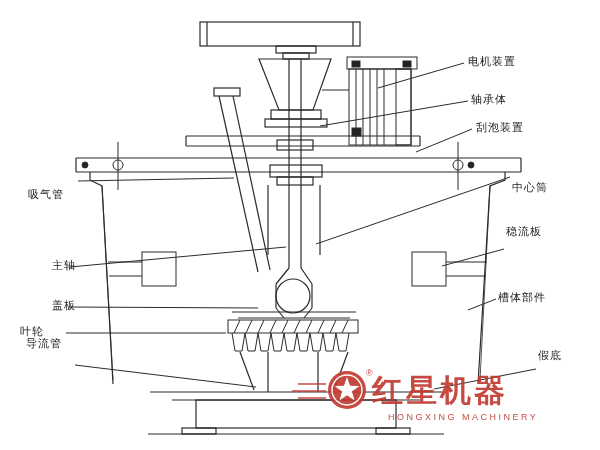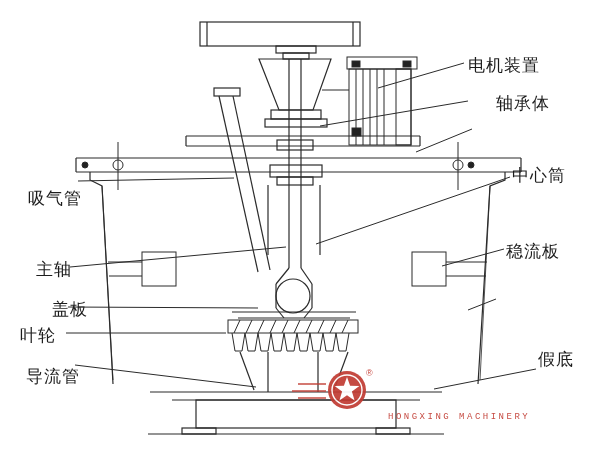--- a/index.html
+++ b/index.html
@@ -6,42 +6,41 @@
   body{
     width:600px;height:450px;
     background:#ffffff;
     font-family:"Liberation Sans","DejaVu Sans",sans-serif;
     position:relative;overflow:hidden;
   }
   .stage{position:absolute;inset:0;}
   svg{position:absolute;left:0;top:0;}
   .label{
     position:absolute;
-    font-size:17px;
+    font-size:11px;
     color:#1c1c1c;
     white-space:nowrap;
     letter-spacing:1px;
   }
   .wm-brand{
     position:absolute;
     left:372px;top:370px;
     font-size:31px;
     font-weight:bold;
     letter-spacing:3px;
     color:#c13b32;
     opacity:.92;
   }
   .wm-en{
     position:absolute;
     left:388px;top:412px;
     font-size:9px;
     letter-spacing:2.5px;
     color:#c13b32;
     opacity:.92;
-    font-family:Liberation Mono, monospace;
   }
   .wm-reg{
     position:absolute;
     left:366px;top:368px;
     font-size:9px;
     color:#c13b32;
     opacity:.92;
   }
 </style>
 </head>
@@ -210,27 +209,30 @@
       <line x1="298" y1="384" x2="326" y2="384" stroke="#c13b32" stroke-width="1.5"></line>
       <line x1="292" y1="391" x2="326" y2="391" stroke="#c13b32" stroke-width="1.5"></line>
       <line x1="298" y1="398" x2="326" y2="398" stroke="#c13b32" stroke-width="1.5"></line>
       <circle cx="347" cy="390" r="19" fill="#c13b32"></circle>
       <circle cx="347" cy="390" r="15" fill="none" stroke="#ffffff" stroke-width="1.4"></circle>
       <polygon fill="#ffffff" points="347,377 350.1,385.8 359.4,386 351.9,391.6 354.6,400.5 347,395.2 339.4,400.5 342.1,391.6 334.6,386 343.9,385.8"></polygon>
     </g>
   </svg>
 
   <div class="label" style="left:468px;top:54px">电机装置</div>
-  <div class="label" style="left:496px;top:92px">轴承体</div>
-  <div class="label" style="left:512px;top:164px">中心筒</div>
-  <div class="label" style="left:506px;top:240px">稳流板</div>
+  <div class="label" style="left:471px;top:92px">轴承体</div>
+  <div class="label" style="left:476px;top:120px">刮泡装置</div>
+  <div class="label" style="left:512px;top:180px">中心筒</div>
+  <div class="label" style="left:506px;top:224px">稳流板</div>
+  <div class="label" style="left:498px;top:290px">槽体部件</div>
   <div class="label" style="left:538px;top:348px">假底</div>
 
   <div class="label" style="left:28px;top:187px">吸气管</div>
-  <div class="label" style="left:36px;top:258px">主轴</div>
+  <div class="label" style="left:52px;top:258px">主轴</div>
   <div class="label" style="left:52px;top:298px">盖板</div>
   <div class="label" style="left:20px;top:324px">叶轮</div>
-  <div class="label" style="left:26px;top:365px">导流管</div>
+  <div class="label" style="left:26px;top:336px">导流管</div>
 
   <div class="wm-reg">®</div>
+  <div class="wm-brand">红星机器</div>
   <div class="wm-en">HONGXING MACHINERY</div>
 
 </div>
 
 </body></html>

